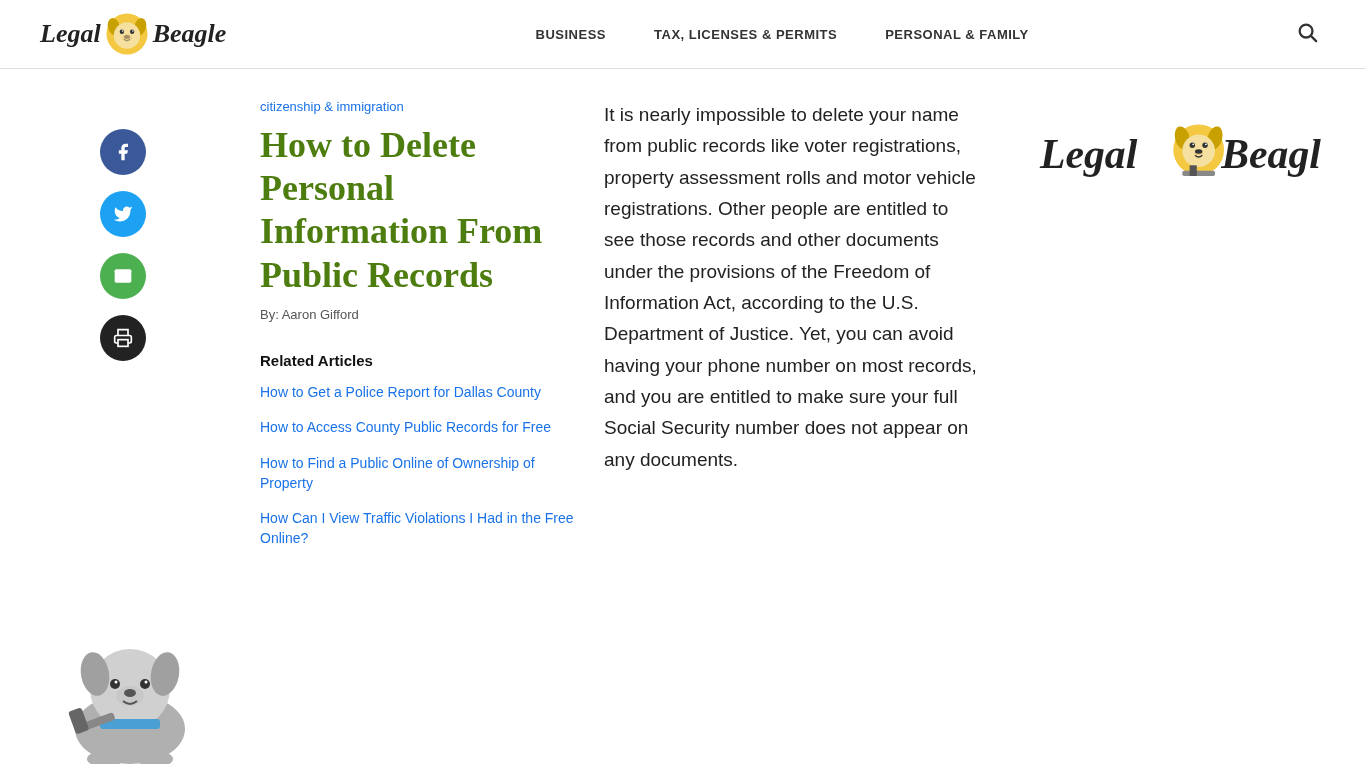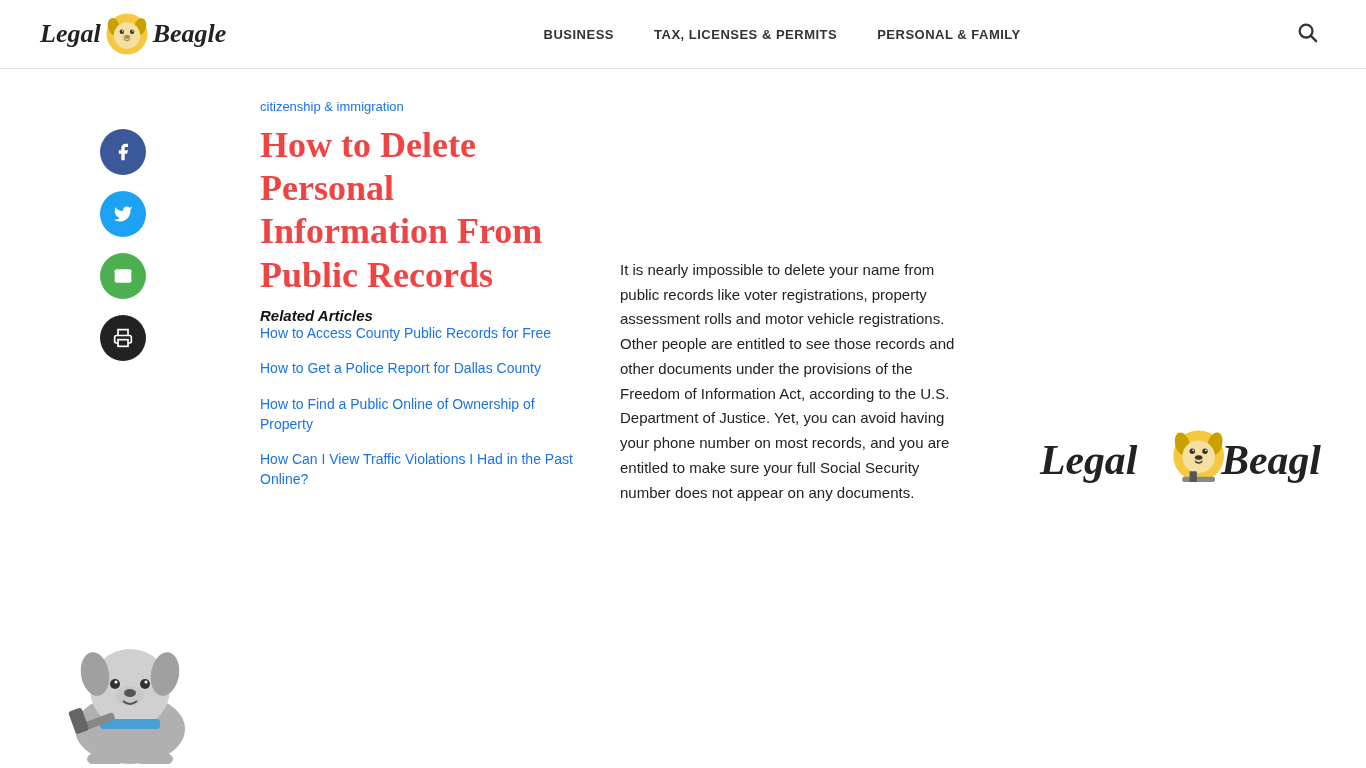--- a/index.html
+++ b/index.html
@@ -28,21 +28,21 @@
       font-family: Georgia, serif;
     }
     .logo-dog {
       width: 44px;
       height: 44px;
       margin: 0 4px;
     }
     .nav {
       display: flex;
       align-items: center;
-      gap: 0;
+      gap: 8px;
       flex: 1;
       justify-content: center;
     }
     .nav-item {
       font-size: 13px;
       font-weight: bold;
       color: #333;
       text-transform: uppercase;
       letter-spacing: 0.5px;
       padding: 8px 20px;
@@ -87,77 +87,76 @@
     }
     .social-facebook { background: #3b5998; }
     .social-twitter { background: #1da1f2; }
     .social-email { background: #4caf50; }
     .social-print { background: #222; }
 
     
     .article-area {
       display: flex;
       flex: 1;
-      gap: 40px;
+      gap: 24px;
       padding-left: 60px;
-      align-items: flex-end;
     }
 
     .article-left {
       flex: 0 0 320px;
       max-width: 320px;
     }
 
     .breadcrumb {
       color: #1a73e8;
       font-size: 13px;
       margin-bottom: 10px;
       text-transform: lowercase;
       cursor: pointer;
     }
     .article-title {
       font-size: 36px;
       font-weight: bold;
       line-height: 1.2;
-      color: #ef4444;
+      color: #4d7c0f;
       margin-bottom: 10px;
       font-family: Georgia, serif;
     }
     .article-author {
       font-size: 13px;
       color: #555;
       margin-bottom: 30px;
     }
 
     .related-articles {
       margin-top: 10px;
     }
     .related-title {
       font-size: 15px;
       font-weight: bold;
       color: #111;
-      font-style: italic;
+      margin-bottom: 14px;
     }
     .related-link {
       display: block;
       color: #1a73e8;
       font-size: 14px;
       line-height: 1.4;
       margin-bottom: 16px;
       cursor: pointer;
       text-decoration: none;
     }
 
     
     .article-body {
       flex: 1;
       padding-right: 20px;
     }
     .article-body p {
-      font-size: 15px;
+      font-size: 19px;
       line-height: 1.65;
       color: #222;
       max-width: 420px;
     }
 
     
     .sidebar-logo-area {
       flex: 0 0 300px;
       display: flex;
       flex-direction: column;
@@ -246,27 +245,28 @@
           <rect x="6" y="14" width="12" height="8"></rect>
         </svg>
     </div>
   </div>
 
   <div class="article-area">
 
     <div class="article-left">
       <div class="breadcrumb">citizenship &amp; immigration</div>
       <h1 class="article-title">How to Delete Personal Information From Public Records</h1>
+      <div class="article-author">By: Aaron Gifford</div>
 
       <div class="related-articles">
         <div class="related-title">Related Articles</div>
+        <a class="related-link" href="#">How to Get a Police Report for Dallas County</a>
         <a class="related-link" href="#">How to Access County Public Records for Free</a>
-        <a class="related-link" href="#">How to Get a Police Report for Dallas County</a>
         <a class="related-link" href="#">How to Find a Public Online of Ownership of Property</a>
-        <a class="related-link" href="#">How Can I View Traffic Violations I Had in the Past Online?</a>
+        <a class="related-link" href="#">How Can I View Traffic Violations I Had in the Free Online?</a>
       </div>
     </div>
 
     <div class="article-body">
       <p>It is nearly impossible to delete your name from public records like voter registrations, property assessment rolls and motor vehicle registrations. Other people are entitled to see those records and other documents under the provisions of the Freedom of Information Act, according to the U.S. Department of Justice. Yet, you can avoid having your phone number on most records, and you are entitled to make sure your full Social Security number does not appear on any documents.</p>
     </div>
 
     <div class="sidebar-logo-area">
 
       <svg class="sidebar-logo-img" viewBox="0 0 320 100" xmlns="http://www.w3.org/2000/svg">

